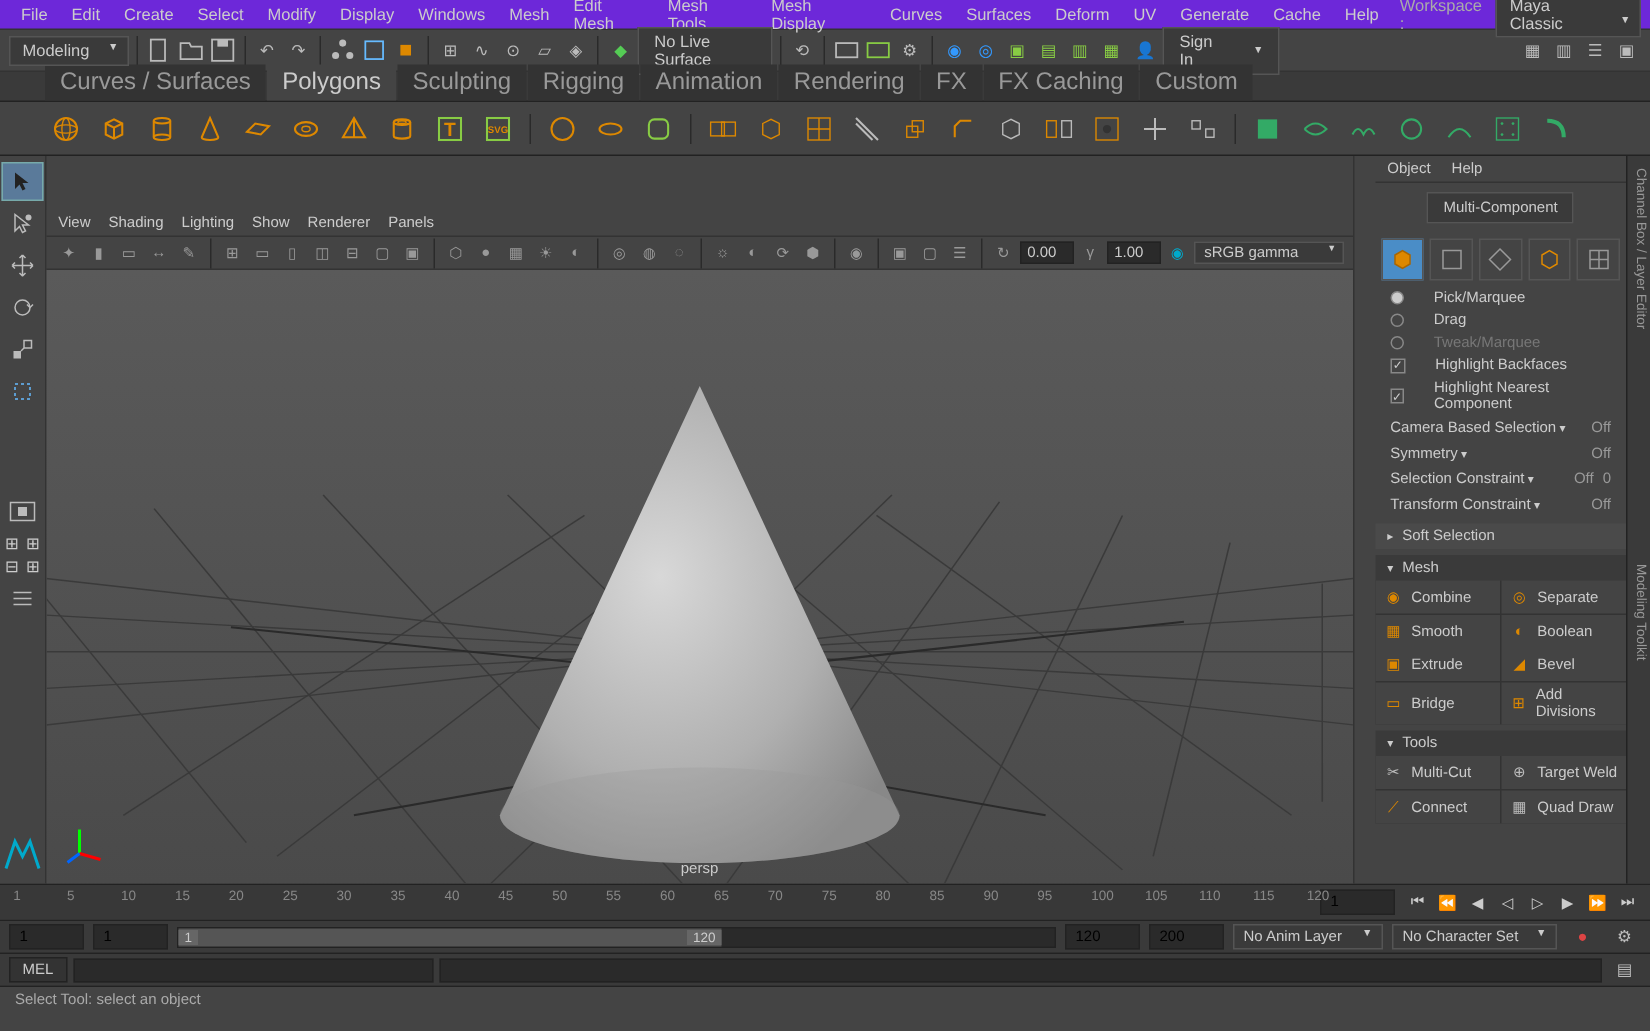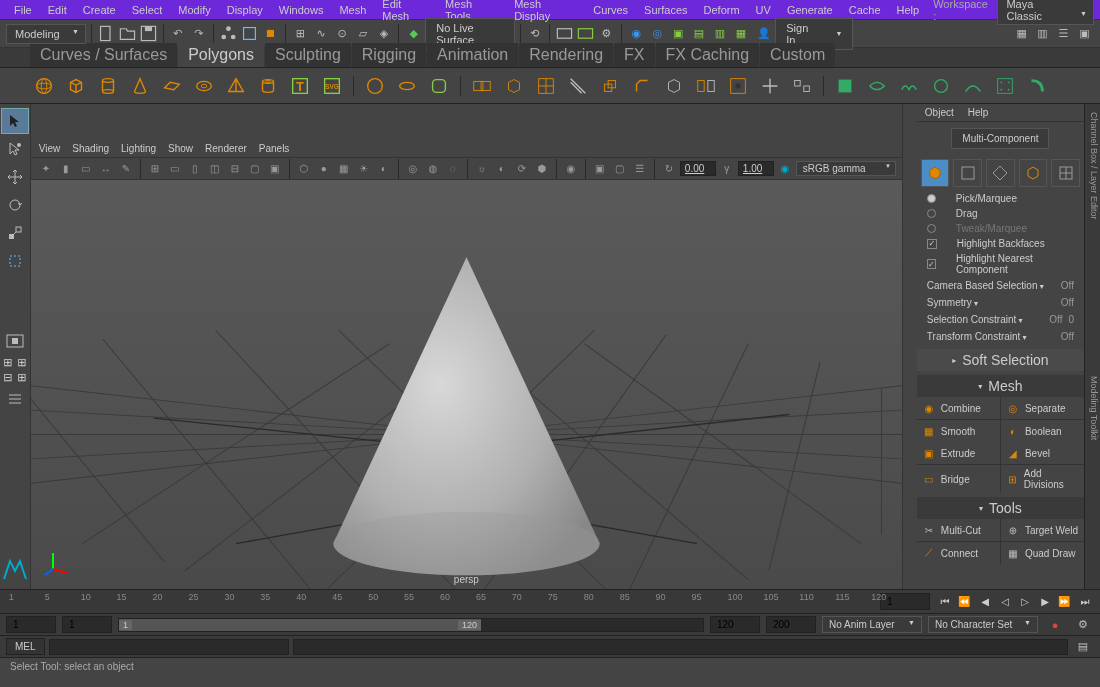--- a/index.html
+++ b/index.html
@@ -31,21 +31,21 @@
 .left-toolbar { width: 34px; background: #444; display: flex; flex-direction: column; align-items: center; padding-top: 4px; gap: 2px; border-right: 1px solid #333; }
 .left-tool { width: 28px; height: 26px; display: flex; align-items: center; justify-content: center; cursor: pointer; }
 .left-tool.active { background: #5a7a9a; border: 1px solid #7aa; }
 .left-gap { height: 50px; }
 
 .viewport-container { flex: 1; display: flex; flex-direction: column; background: #333; margin-top: 36px; }
 .viewport-menu { background: #444; height: 18px; display: flex; align-items: center; padding: 0 8px; gap: 12px; border-bottom: 1px solid #333; font-size: 10px; }
 .viewport-menu span { cursor: pointer; }
 .viewport-toolbar { background: #444; height: 22px; display: flex; align-items: center; padding: 0 6px; gap: 2px; border-bottom: 1px solid #333; }
 .vp-icon { width: 18px; height: 18px; display: flex; align-items: center; justify-content: center; cursor: pointer; font-size: 10px; color: #999; }
-.num-field { background: #2a2a2a; border: 1px solid #222; color: #ccc; padding: 1px 4px; width: 36px; font-size: 10px; text-decoration: underline; }
+.num-field { background: #2a2a2a; border: 1px solid #222; color: #ccc; padding: 1px 4px; width: 36px; font-size: 10px; }
 .gamma-dropdown { background: #3a3a3a; border: 1px solid #555; padding: 1px 20px 1px 6px; position: relative; font-size: 10px; min-width: 100px; }
 .gamma-dropdown::after { content: "▼"; position: absolute; right: 4px; font-size: 6px; }
 
 .viewport { flex: 1; background: linear-gradient(to bottom, #5a5a5a 0%, #4a4a4a 100%); position: relative; overflow: hidden; }
 .viewport svg { width: 100%; height: 100%; }
 .camera-label { position: absolute; bottom: 4px; left: 50%; transform: translateX(-50%); font-size: 10px; color: #ccc; }
 .axis-gizmo { position: absolute; bottom: 10px; left: 10px; width: 32px; height: 32px; }
 
 .right-panel { width: 200px; background: #444; border-left: 1px solid #333; display: flex; flex-direction: column; overflow-y: auto; padding-left: 14px; }
 .right-menu { height: 18px; display: flex; align-items: center; padding: 0 8px; gap: 14px; font-size: 10px; border-bottom: 1px solid #333; }
@@ -54,21 +54,21 @@
 .sel-mode { width: 30px; height: 28px; border: 1px solid #555; display: flex; align-items: center; justify-content: center; cursor: pointer; }
 .sel-mode.active { background: #4a8dc7; }
 .radio-row, .check-row { display: flex; align-items: center; gap: 20px; padding: 2px 10px; font-size: 10px; }
 .radio { width: 9px; height: 9px; border-radius: 50%; border: 1px solid #888; }
 .radio.on { background: #ccc; }
 .check { width: 10px; height: 10px; border: 1px solid #888; display:flex; align-items:center; justify-content:center; font-size:8px; }
 .opt-row { display: flex; align-items: center; padding: 3px 10px; font-size: 10px; gap: 6px; }
 .opt-row .label { flex: 1; }
 .opt-value { color: #999; }
 .mini-drop::after { content: " ▾"; font-size: 8px; }
-.section-header { background: #3a3a3a; padding: 3px 8px; font-size: 14px; display: flex; align-items: center; gap: 6px; margin-top: 4px; justify-content: center; }
+.section-header { background: #3a3a3a; padding: 3px 8px; font-size: 10px; display: flex; align-items: center; gap: 6px; margin-top: 4px; }
 .section-header::before { content: "▾"; font-size: 8px; }
 .section-header.right::before { content: "▸"; }
 .tool-grid { display: grid; grid-template-columns: 1fr 1fr; gap: 1px; background: #333; }
 .tool-btn { background: #444; padding: 3px 4px; display: flex; align-items: center; gap: 4px; font-size: 10px; cursor: pointer; }
 .tool-btn-icon { width: 16px; height: 16px; display: flex; align-items: center; justify-content: center; }
 
 .side-tab { width: 16px; background: #3a3a3a; writing-mode: vertical-rl; text-align: center; padding: 8px 1px; font-size: 9px; border-left: 1px solid #222; color: #999; }
 
 .timeline { background: #3a3a3a; height: 24px; display: flex; align-items: center; border-top: 1px solid #222; }
 .time-ruler { flex: 1; position: relative; height: 100%; background: #383838; }

